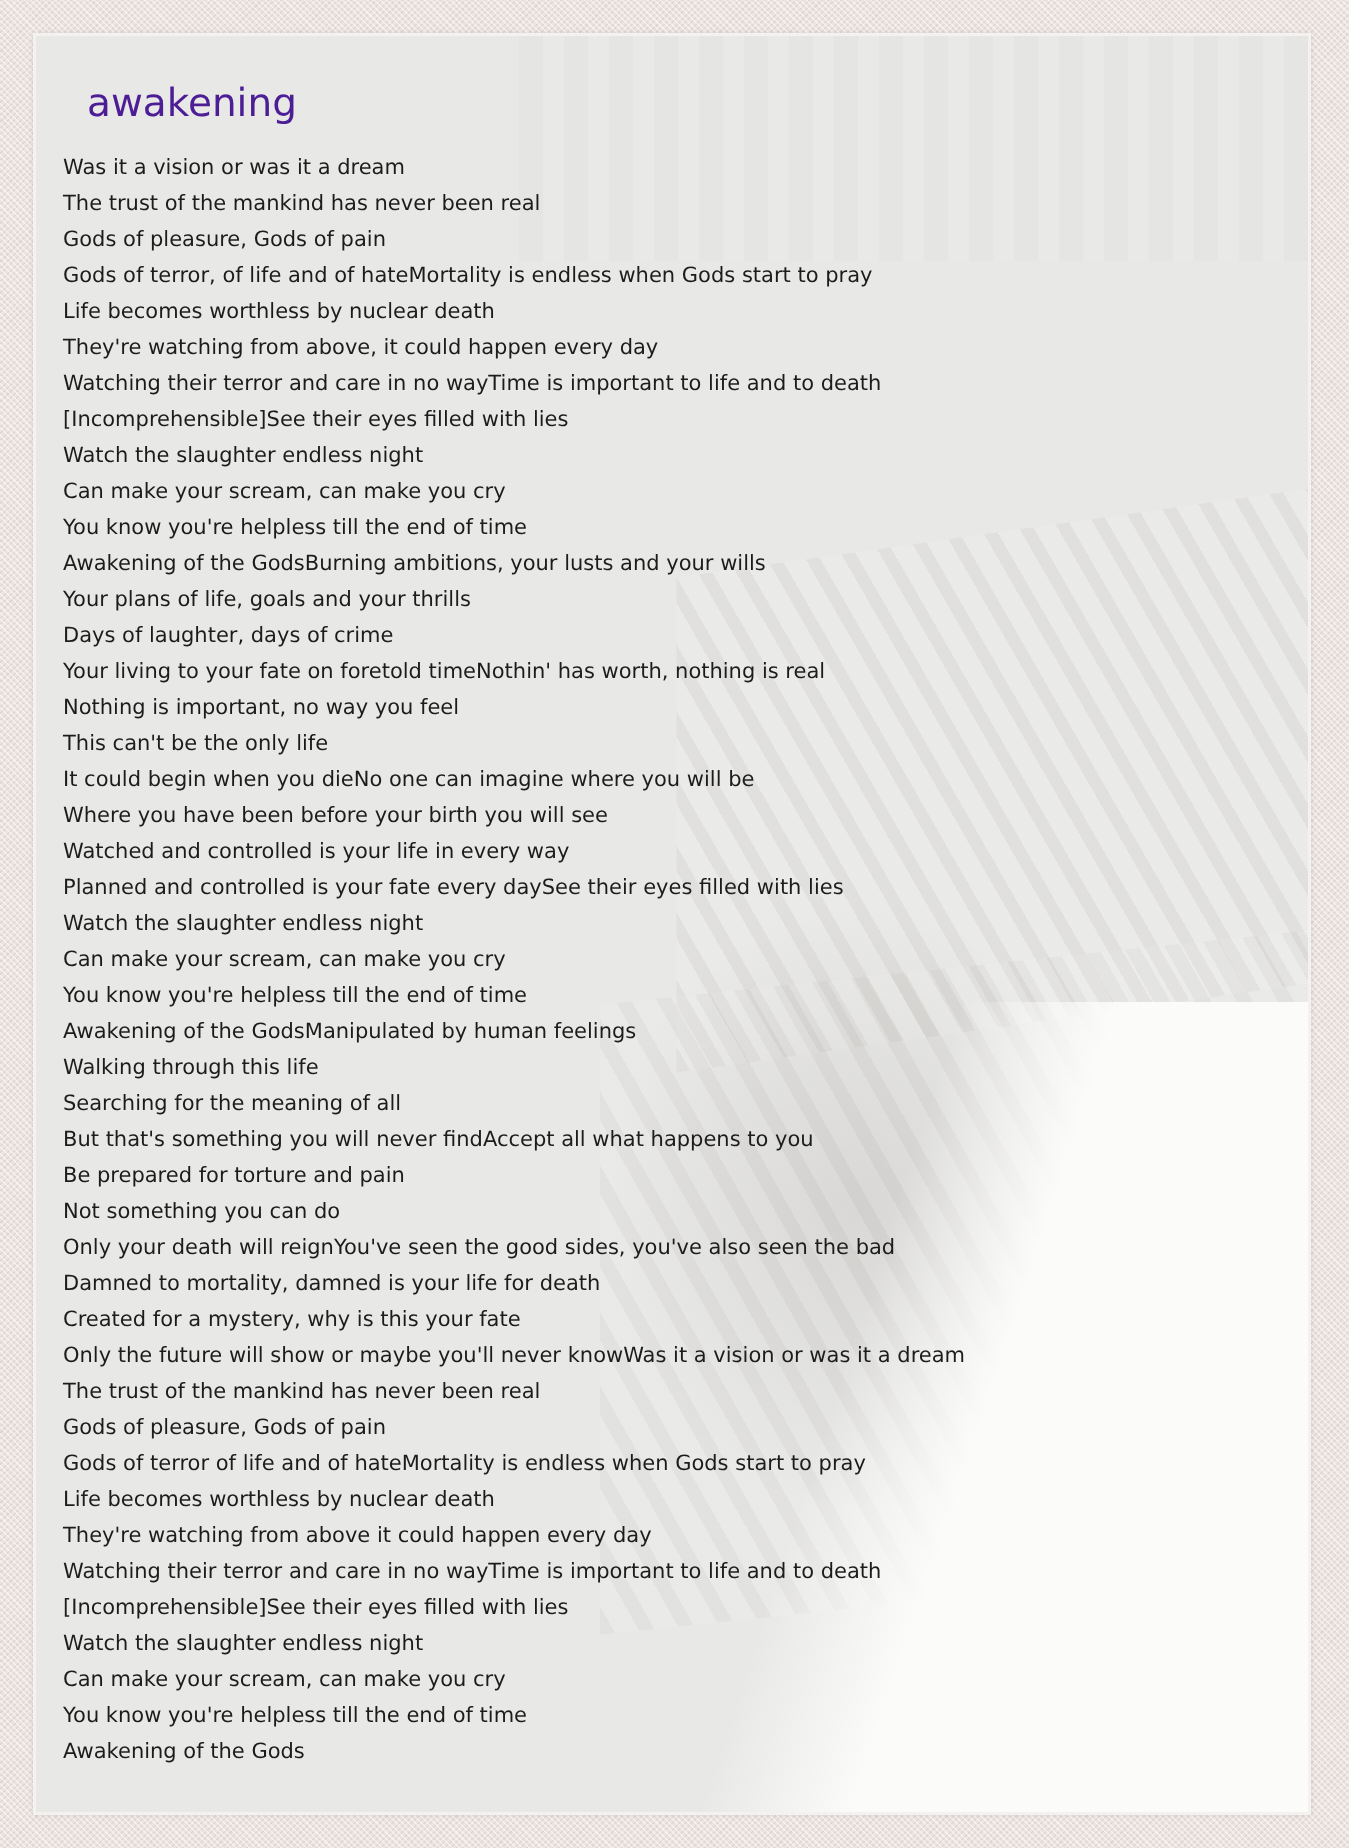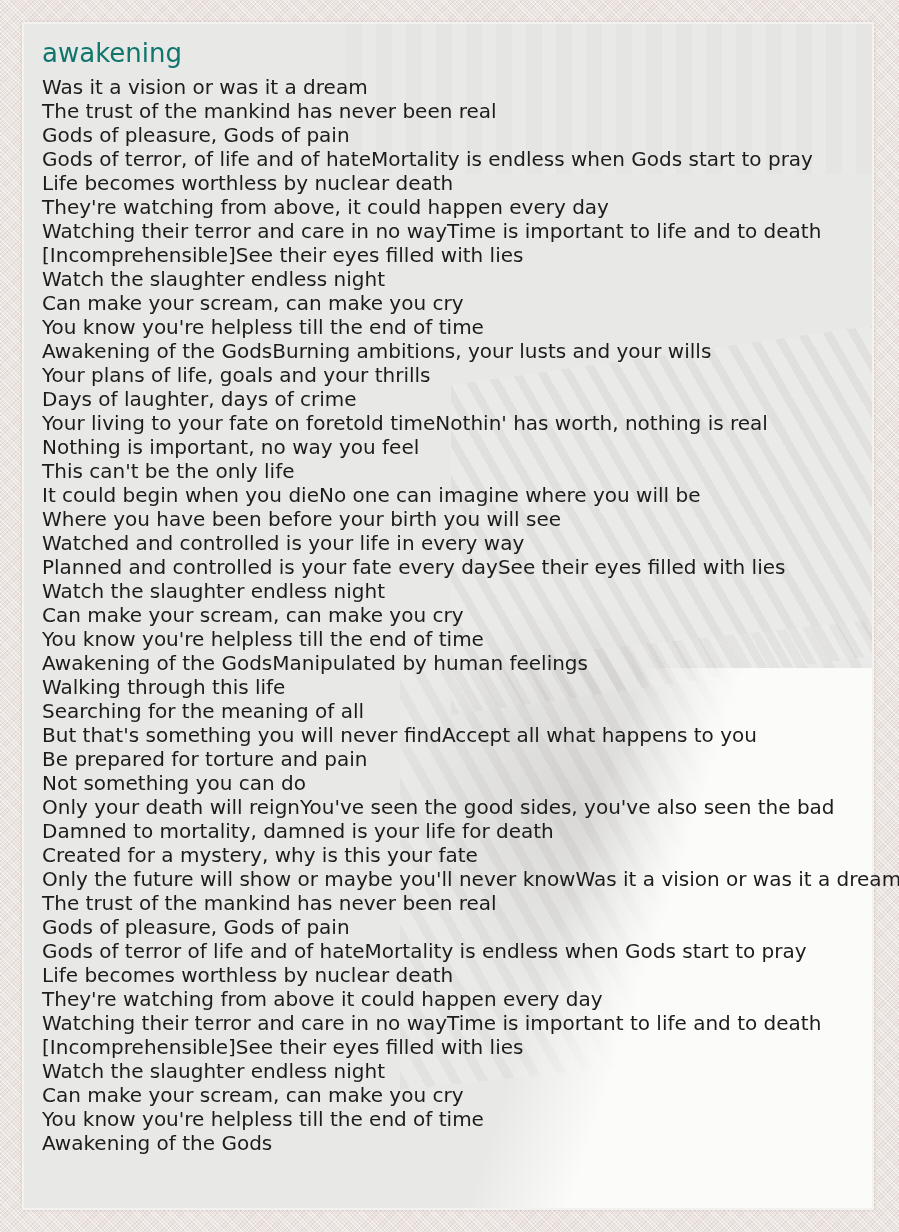--- a/index.html
+++ b/index.html
@@ -46,45 +46,45 @@
     background: repeating-linear-gradient(62deg, rgba(140,132,128,0.09) 0 9px, rgba(252,252,252,0.12) 9px 23px);
   }
   .art-light-wedge {
     right: 0; bottom: 0; width: 480px; height: 540px;
     background: linear-gradient(108deg, rgba(251,251,250,0) 38%, rgba(252,252,251,0.96) 54%);
   }
 
   .content { position: relative; padding: 14px 16px 0 18px; }
 
   .title {
-    margin: 0;
+    margin: 16px;
     font-size: 26px;
     line-height: 30px;
     font-weight: normal;
-    color: #0f766e;
+    color: #4c1d95;
   }
 
   .subtitle {
     margin-top: 2px;
     font-size: 16px;
     line-height: 21px;
     color: #3a3a3a;
     padding-bottom: 6px;
     border-bottom: 1px dashed #98a1ab;
   }
   .artist-link {
     color: #3f9da6;
     text-decoration: none;
     letter-spacing: 1px;
     cursor: pointer;
   }
 
   .lyrics {
     margin-top: 7px;
-    font-size: 20px;
+    font-size: 14px;
     line-height: 24px;
     color: #1c1c1c;
     white-space: pre;
   }
   .lyric-line { white-space: pre; }
 </style>
 </head>
 <body>
 
 <div class="card">

